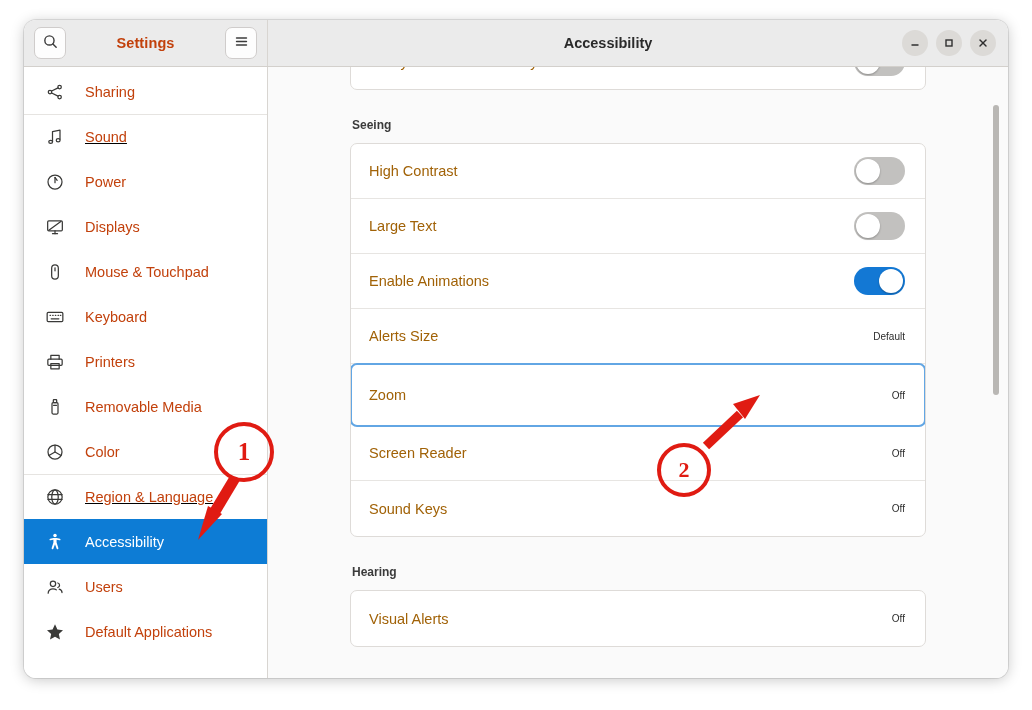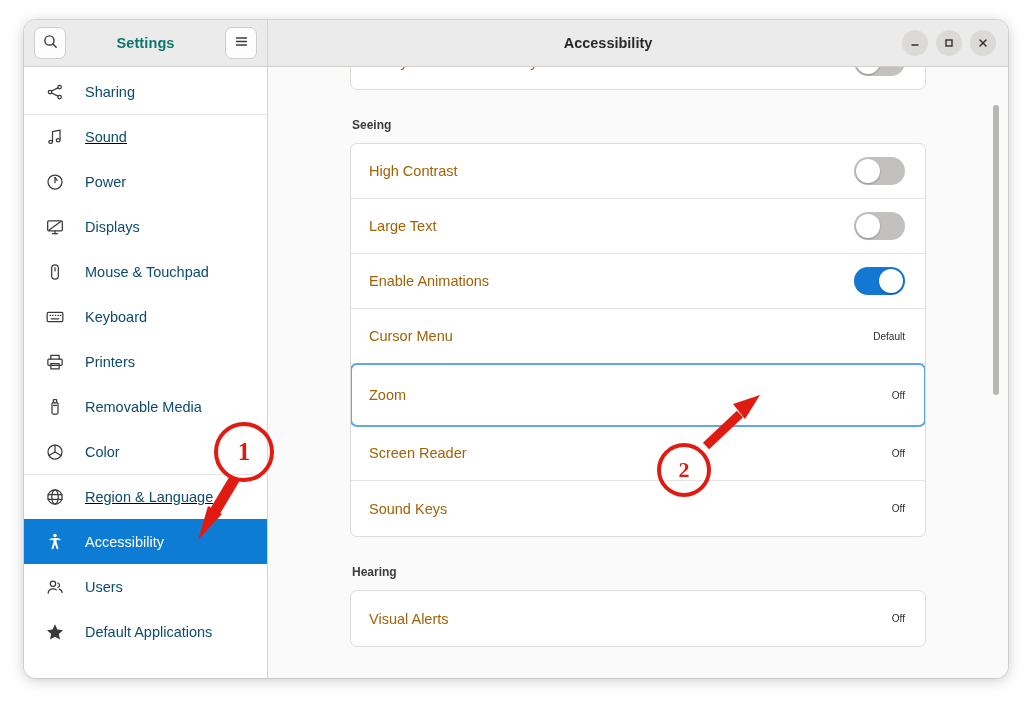--- a/index.html
+++ b/index.html
@@ -61,21 +61,21 @@
     border-radius: 7px;
     background: #fdfdfd;
     border: 1px solid #cfcccb;
     display: flex; align-items: center; justify-content: center;
     box-sizing: border-box;
     cursor: pointer;
   }
   .sidebar-title {
     font-size: 14.5px;
     font-weight: bold;
-    color: #0f766e;
+    color: #c2410c;
     letter-spacing: .1px;
   }
   .win-title {
     position: absolute;
     left: 0; right: 0;
     text-align: center;
     font-size: 14.5px;
     font-weight: bold;
     color: #2a2a2a;
     pointer-events: none;
@@ -124,21 +124,21 @@
   }
   .nav-item .ico {
     width: 22px; height: 22px;
     flex: 0 0 22px;
     display: flex; align-items: center; justify-content: center;
     margin-right: 19px;
     color: #3a3a38;
   }
   .nav-item .lbl {
     font-size: 14.5px;
-    color: #0c4a6e;
+    color: #c2410c;
   }
   .nav-item.sep { border-top: 1px solid #e6e4e1; text-decoration: underline; }
   .nav-item.selected {
     background: #0d7cd5;
   }
   .nav-item.selected .lbl { color: #ffffff; }
   .nav-item.selected .ico { color: #ffffff; }
 
   
   .main {
@@ -483,21 +483,21 @@
                     <span class="knob"></span>
                   </span>
                 </div>
                 <div class="row">
                   <span class="row-label">Enable Animations</span>
                   <span class="toggle on">
                     <span class="knob"></span>
                   </span>
                 </div>
                 <div class="row">
-                  <span class="row-label">Cursor Menu</span>
+                  <span class="row-label">Alerts Size</span>
                   <span class="row-value">Default</span>
                 </div>
                 <div class="row focused">
                   <span class="row-label">Zoom</span>
                   <span class="row-value">Off</span>
                 </div>
                 <div class="row">
                   <span class="row-label">Screen Reader</span>
                   <span class="row-value">Off</span>
                 </div>

